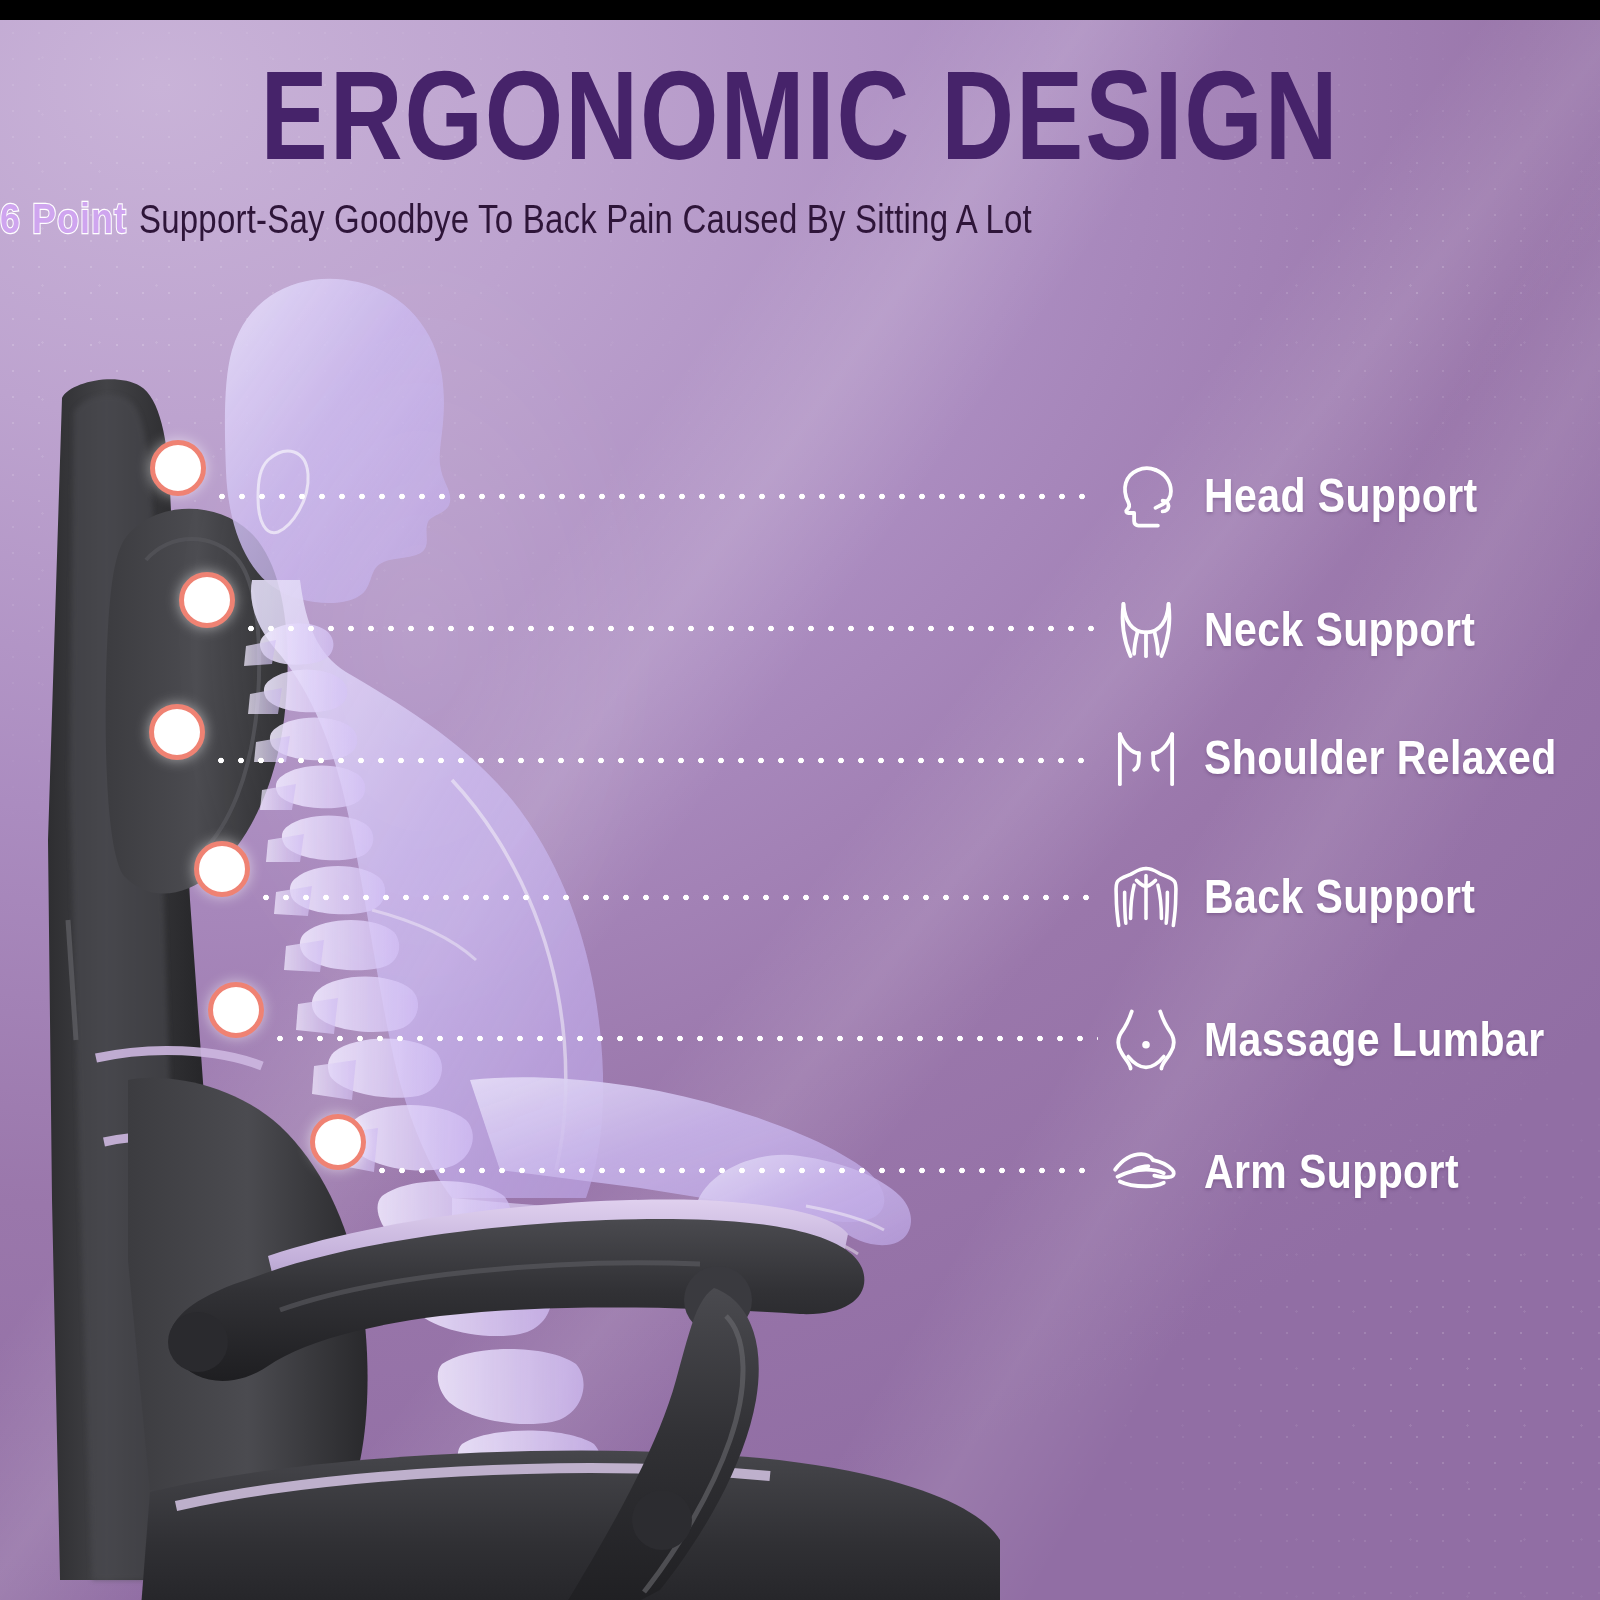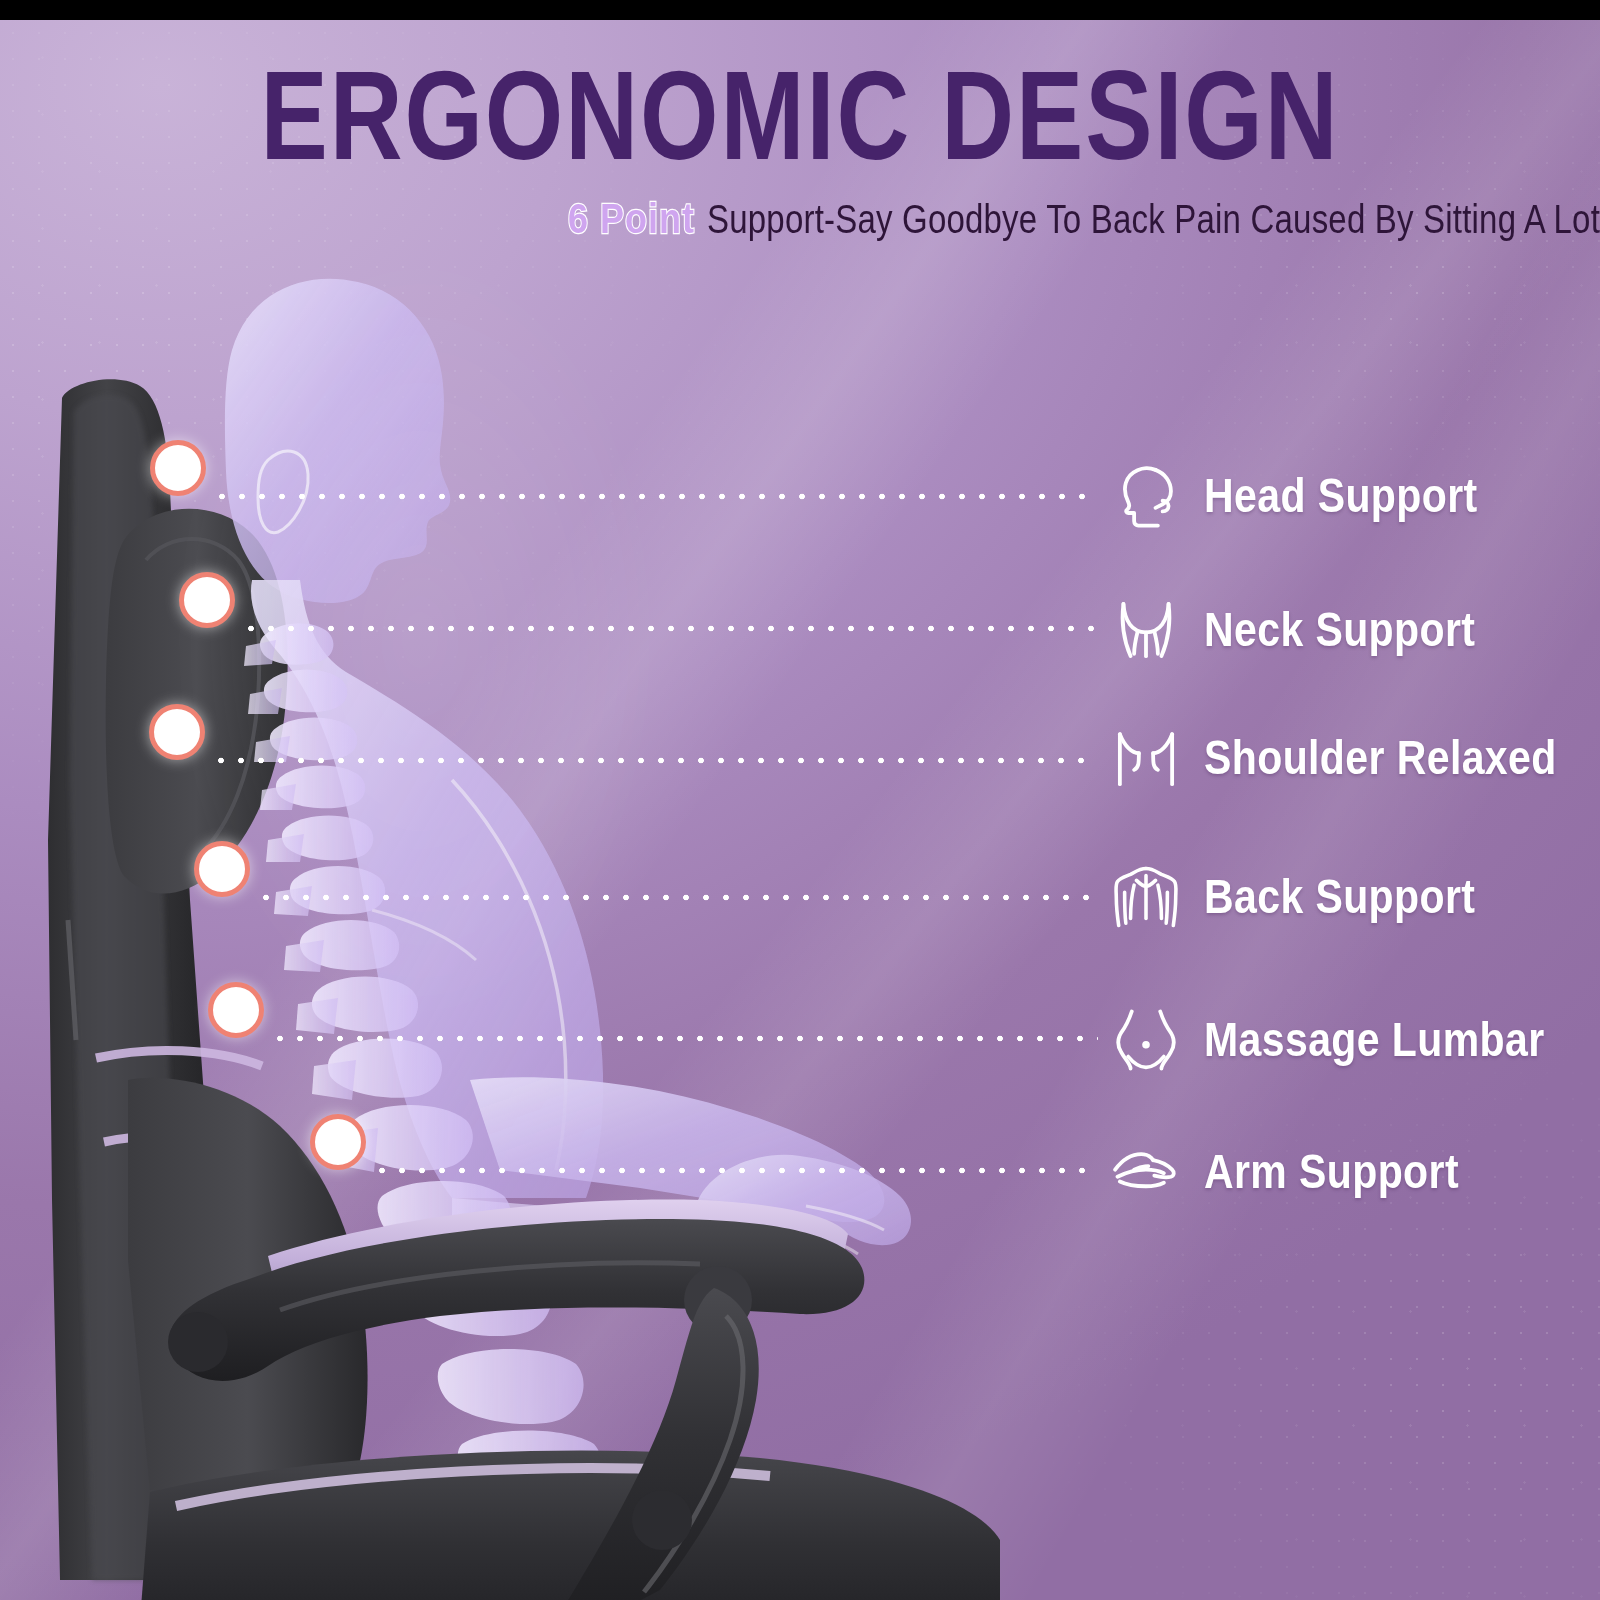--- a/index.html
+++ b/index.html
@@ -30,21 +30,21 @@
 
   
   .header{position:absolute;top:0;left:0;width:1600px;text-align:center;z-index:40;}
   .title{
     margin:0;padding-top:26px;
     font-family:"Liberation Sans", sans-serif;
     font-size:104px;line-height:1.0;font-weight:700;
     letter-spacing:2px;color:#46236a;
     transform:scaleY(1.22) scaleX(.97);transform-origin:top center;
   }
-  .subline{margin-top:48px;display:flex;justify-content:flex-end;align-items:baseline;gap:12px;padding-left:48px;}
+  .subline{margin-top:48px;display:flex;justify-content:flex-start;align-items:baseline;gap:12px;}
   .sub-hl{
     font-size:36px;font-weight:700;color:#cfa5ef;
     transform:scaleY(1.2);transform-origin:center;
     -webkit-text-stroke:2px #ffffff;
     paint-order:stroke fill;
     letter-spacing:1px;
   }
   .sub-rest{
     font-size:33px;font-weight:400;color:#2e1539;
     transform:scaleY(1.22);transform-origin:center;letter-spacing:.2px;

